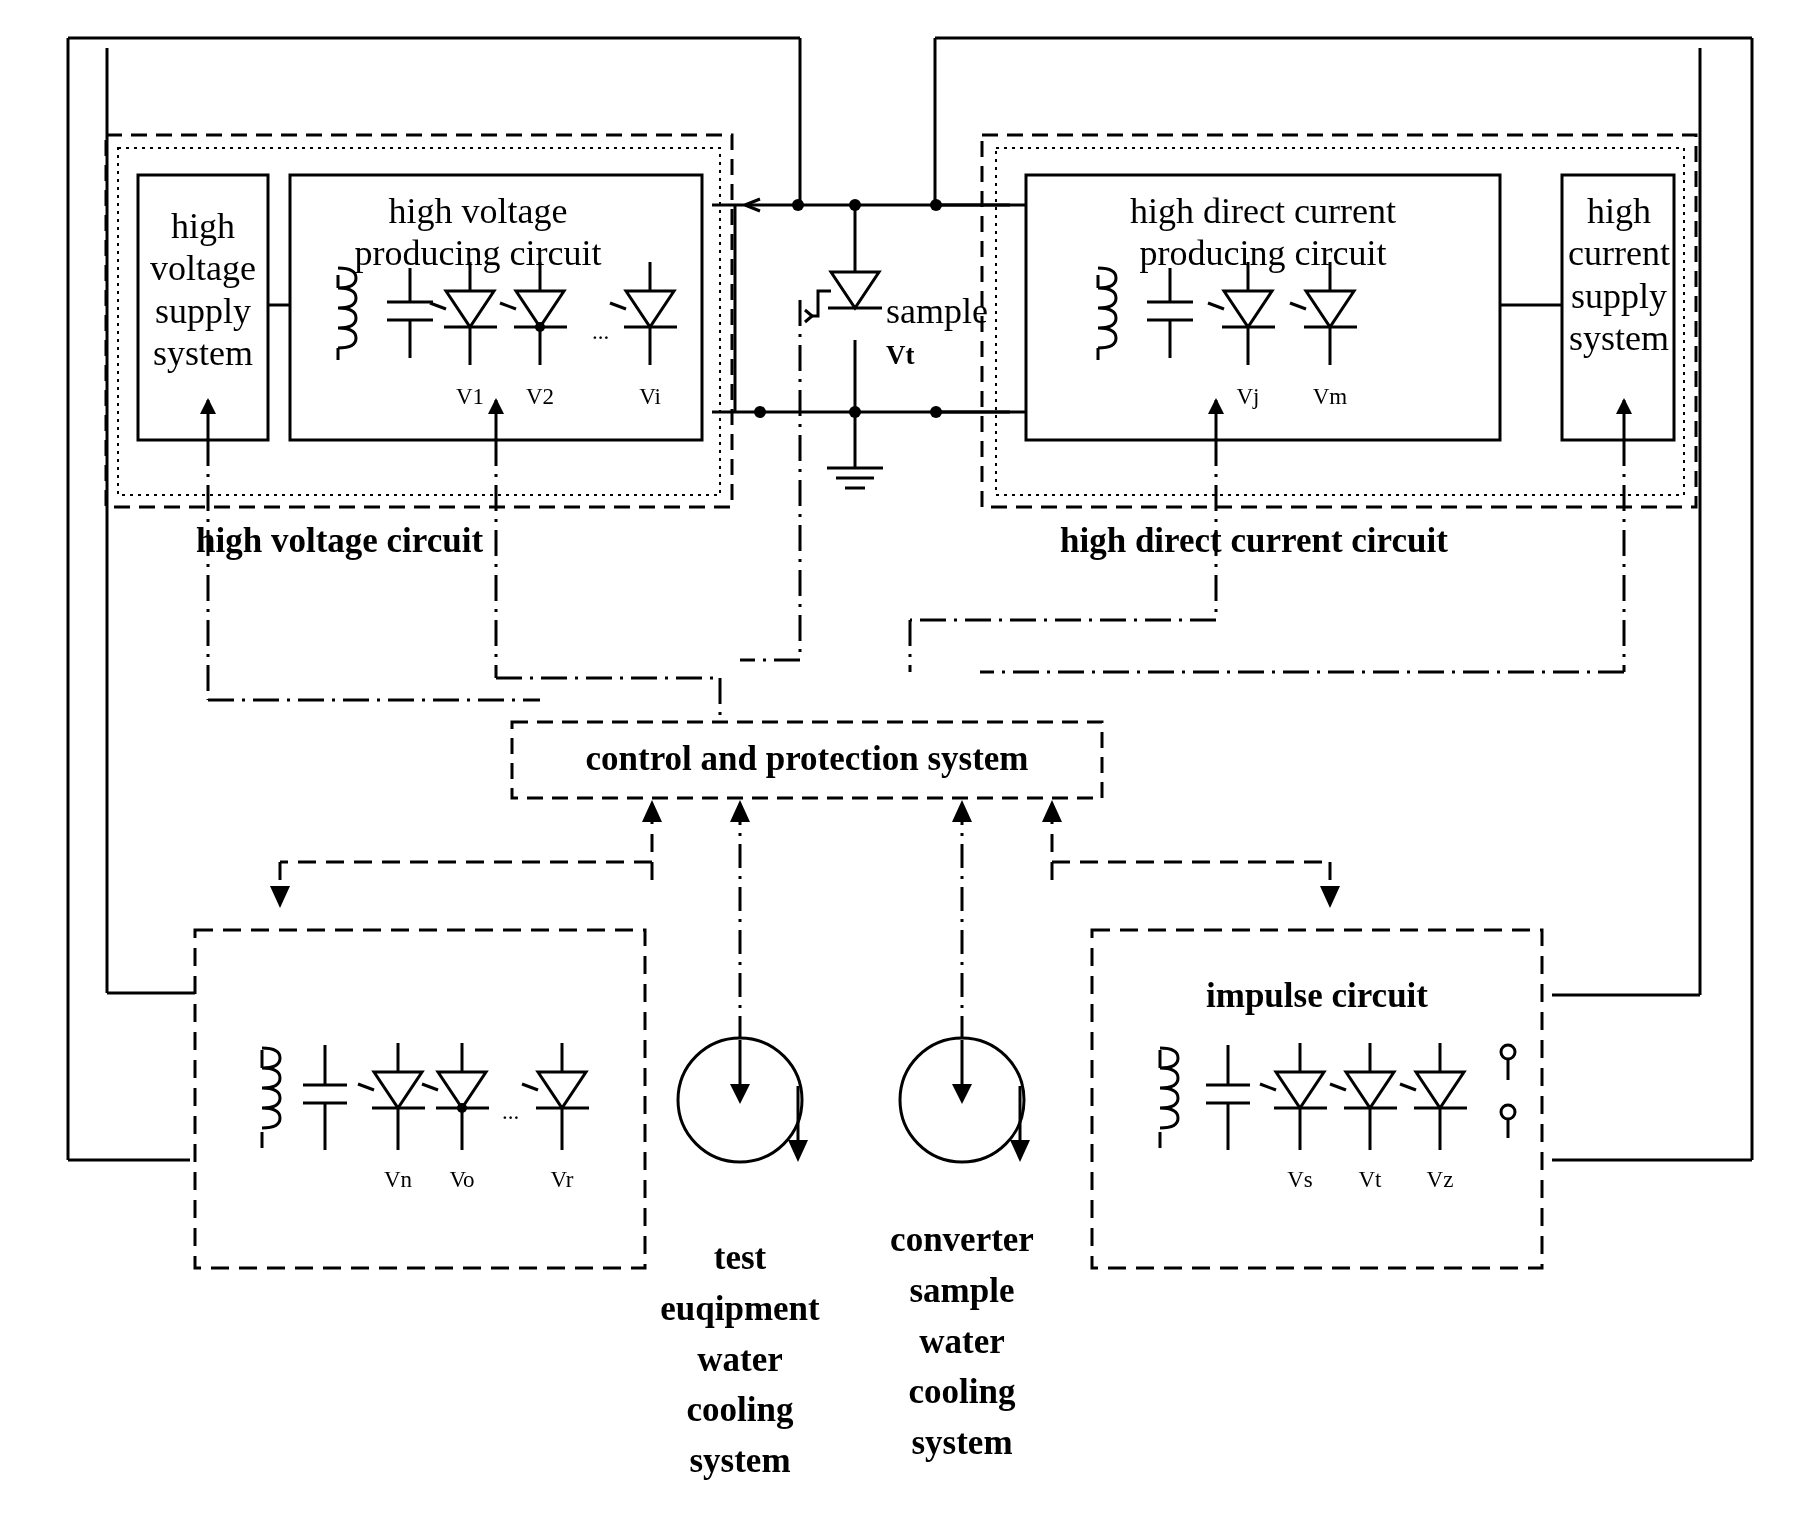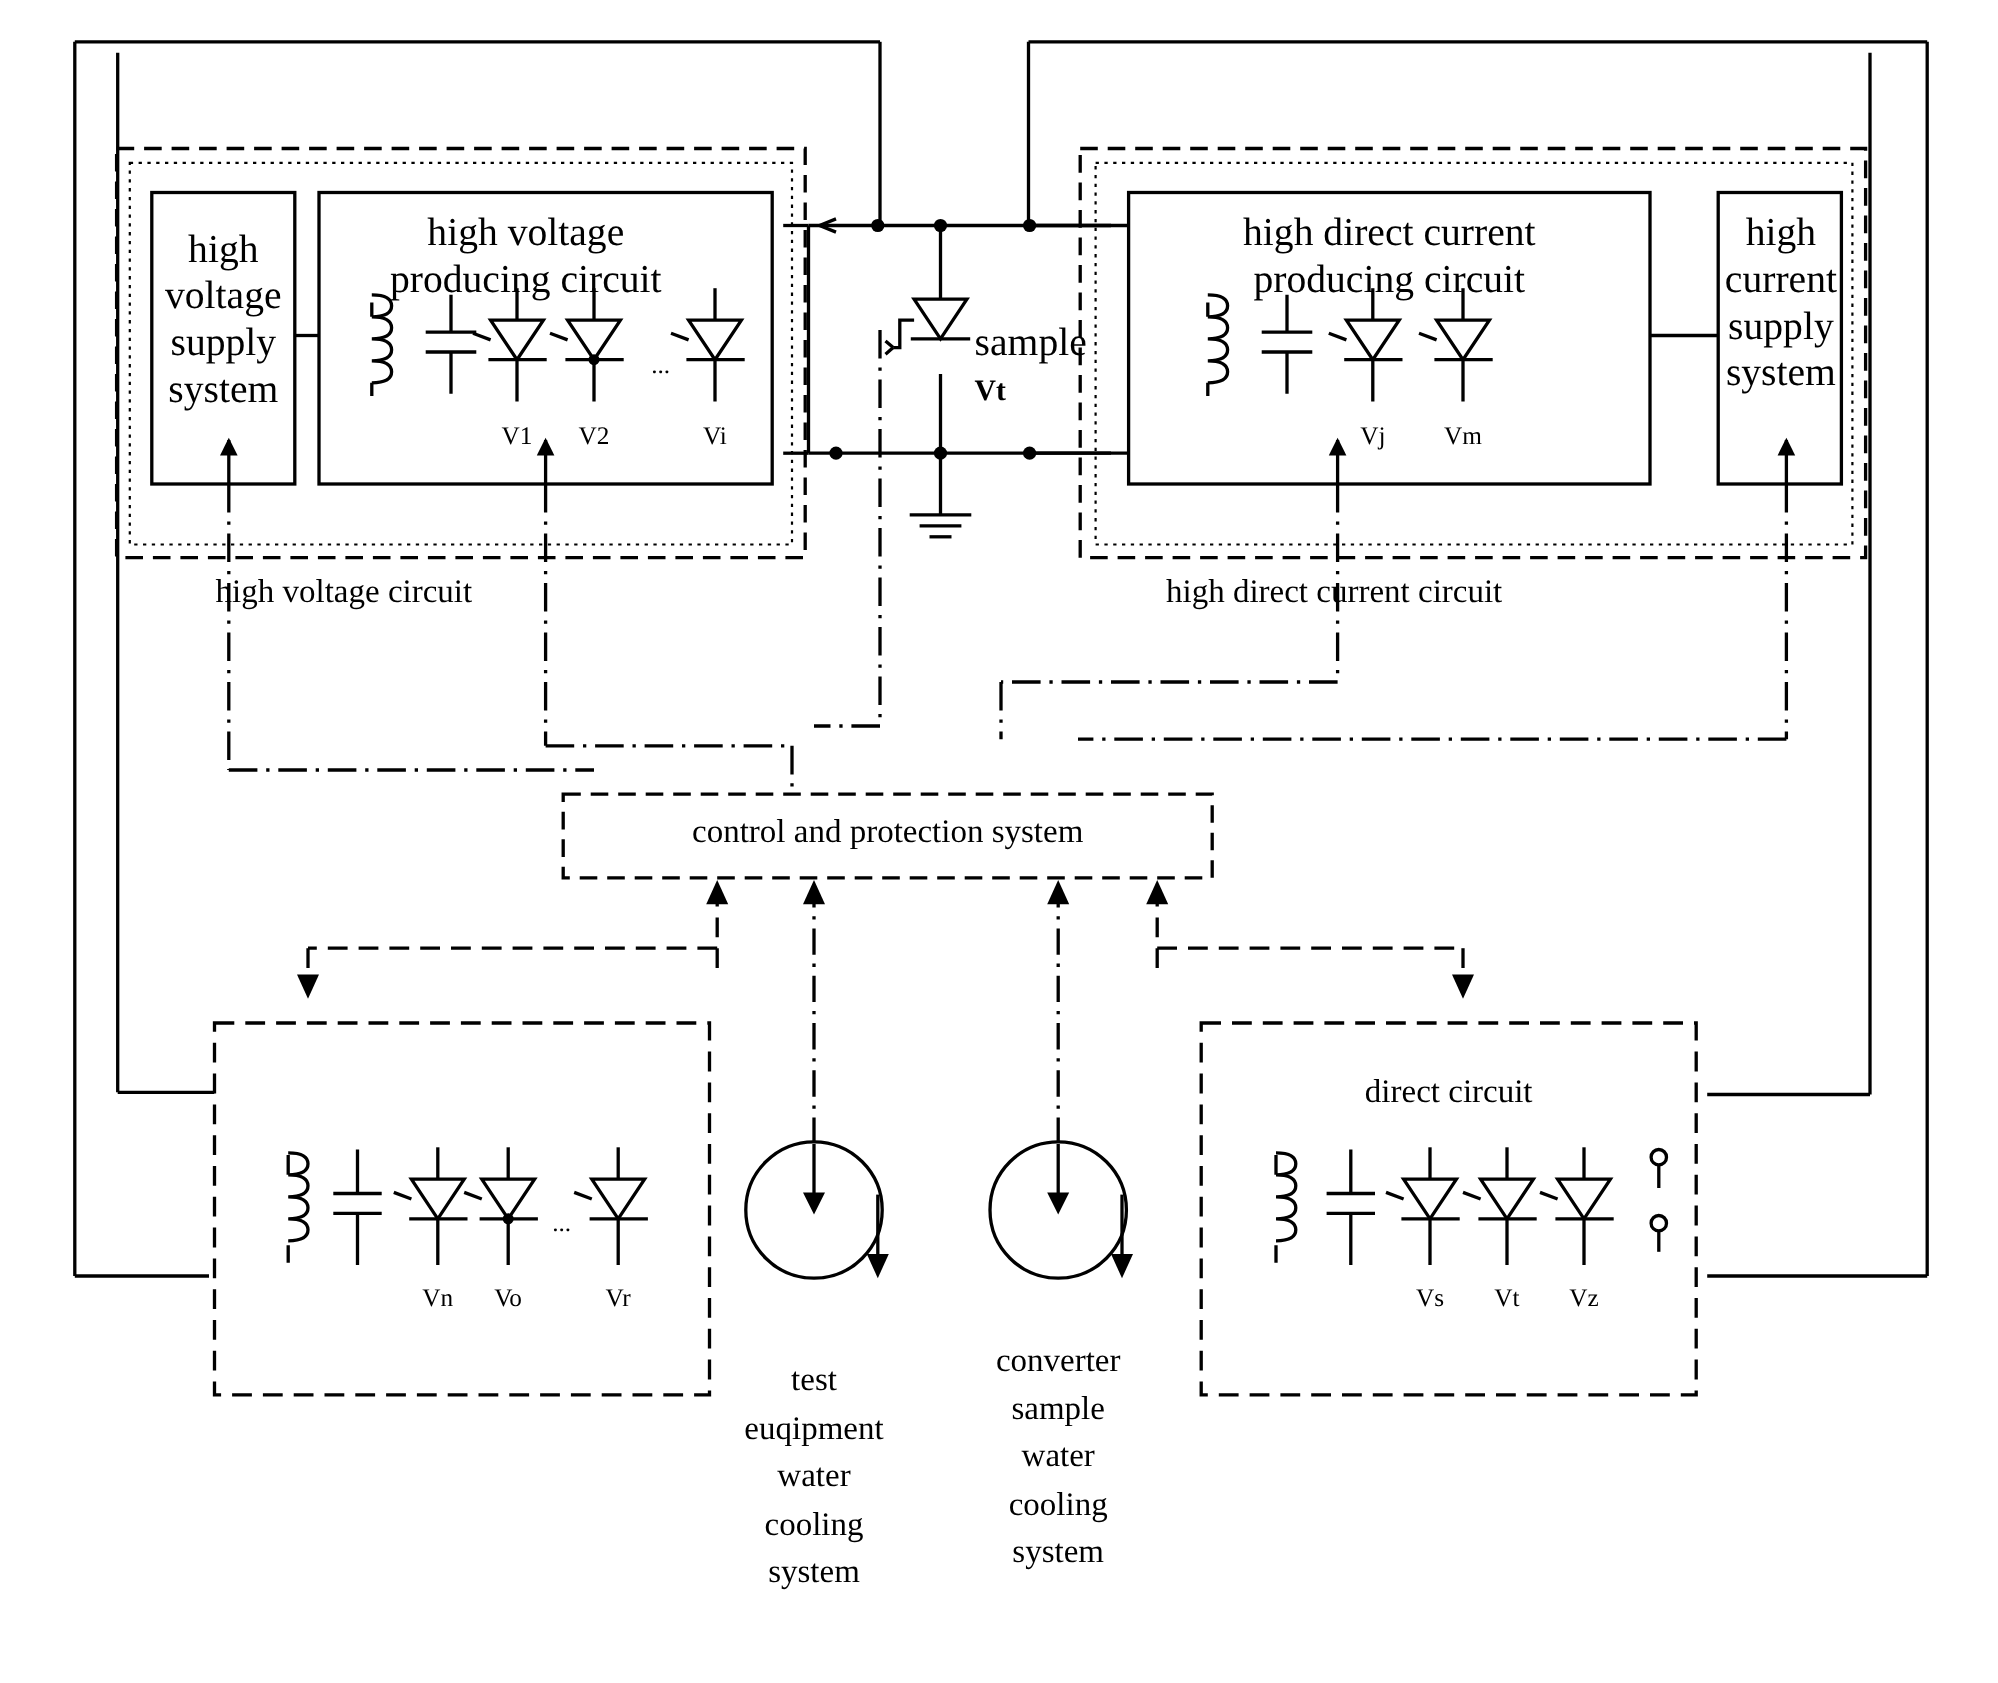--- a/index.html
+++ b/index.html
@@ -3,21 +3,21 @@
 <meta charset="utf-8">
 <style>
   html,body{margin:0;padding:0;background:#ffffff;}
   body{width:1816px;height:1530px;font-family:"Liberation Serif",serif;color:#000;}
   #stage{position:relative;width:1816px;height:1530px;overflow:hidden;}
   svg{position:absolute;left:0;top:0;}
   .lbl{position:absolute;font-family:"Liberation Serif",serif;color:#000;line-height:1.18;white-space:pre;}
   .c{text-align:center;}
   .t-title{font-size:36px;}
   .t-v{font-size:23px;font-family:"Liberation Serif",serif;}
-  .t-sec{font-size:30px;}
+  .t-sec{font-size:35px;font-weight:bold;}
   .t-bold{font-weight:bold;font-size:27px;}
 </style>
 </head>
 <body>
 
 <div id="stage">
 
 <svg width="1816" height="1530" viewBox="0 0 1816 1530">
   <g fill="none" stroke="#000" stroke-width="3">
 
@@ -242,21 +242,21 @@
 supply
 system</div>
 
 <div class="lbl t-sec" style="left:196px;top:520px;">high voltage circuit</div>
 
 <div class="lbl t-sec" style="left:1060px;top:520px;">high direct current circuit</div>
 
 <div class="lbl t-sec c" style="left:512px;top:738px;width:590px;">control and protection system</div>
 
 
-<div class="lbl t-sec c" style="left:1092px;top:975px;width:450px;">direct circuit</div>
+<div class="lbl t-sec c" style="left:1092px;top:975px;width:450px;">impulse circuit</div>
 
 <div class="lbl t-title" style="left:886px;top:290px;">sample</div>
 <div class="lbl t-bold" style="left:886px;top:340px;">Vt</div>
 
 <div class="lbl t-sec c" style="left:640px;top:1185px;width:200px;line-height:1.45;margin-top:48px;">test
 euqipment
 water
 cooling
 system</div>
 

